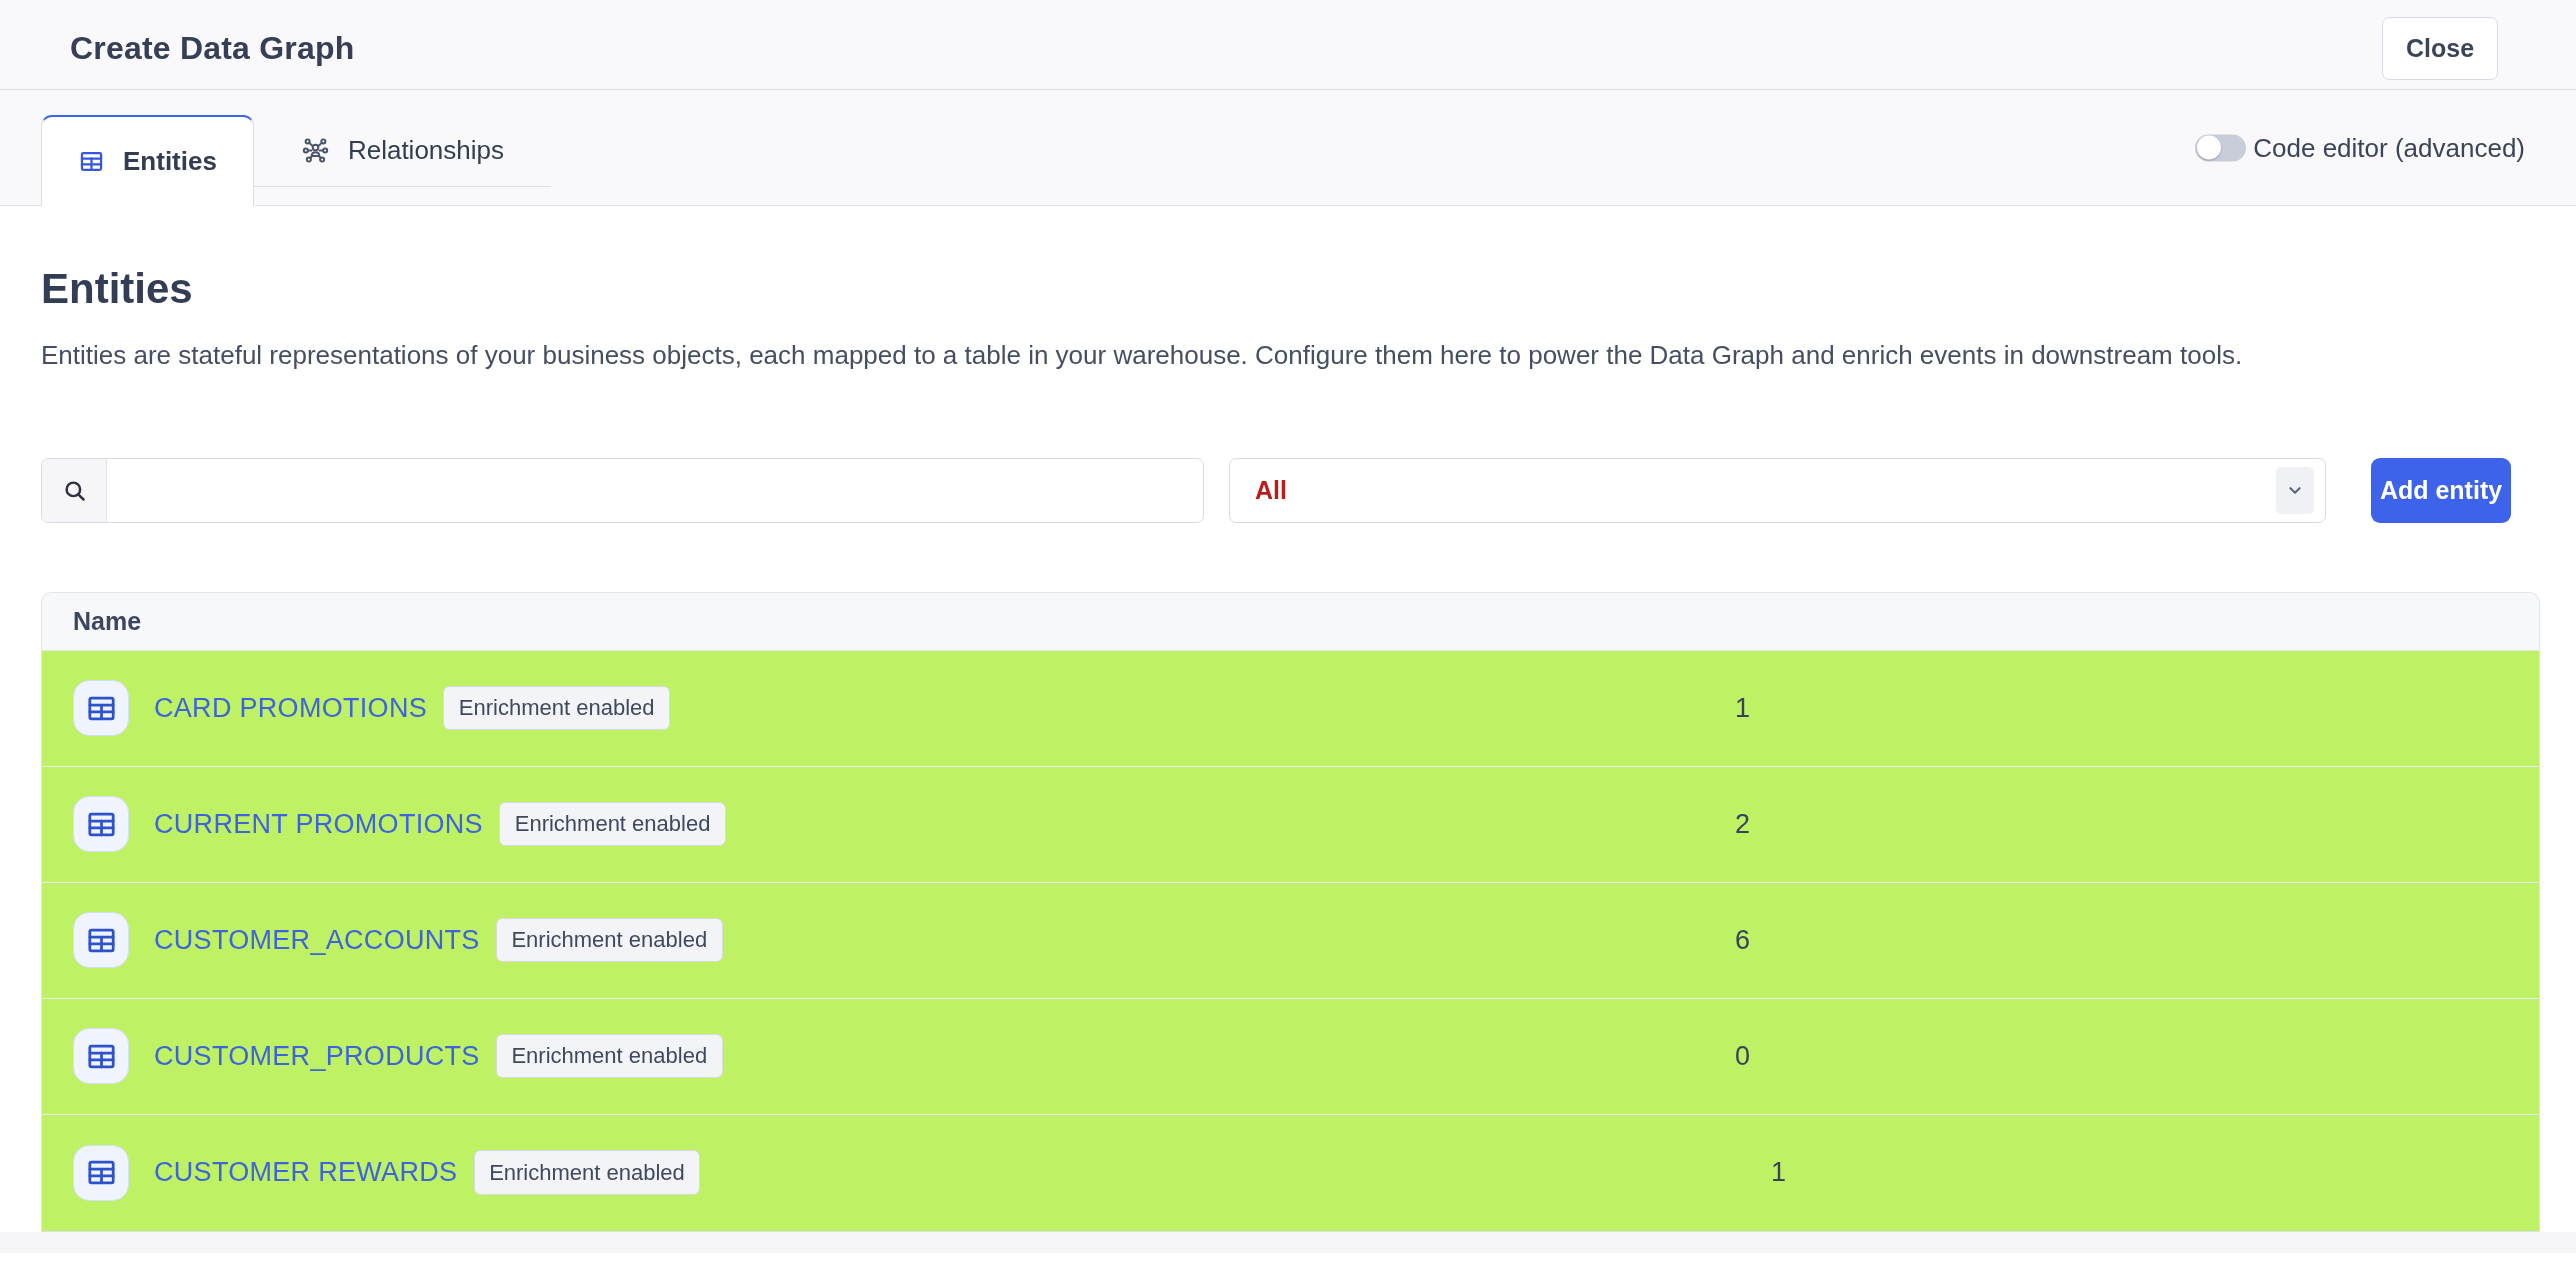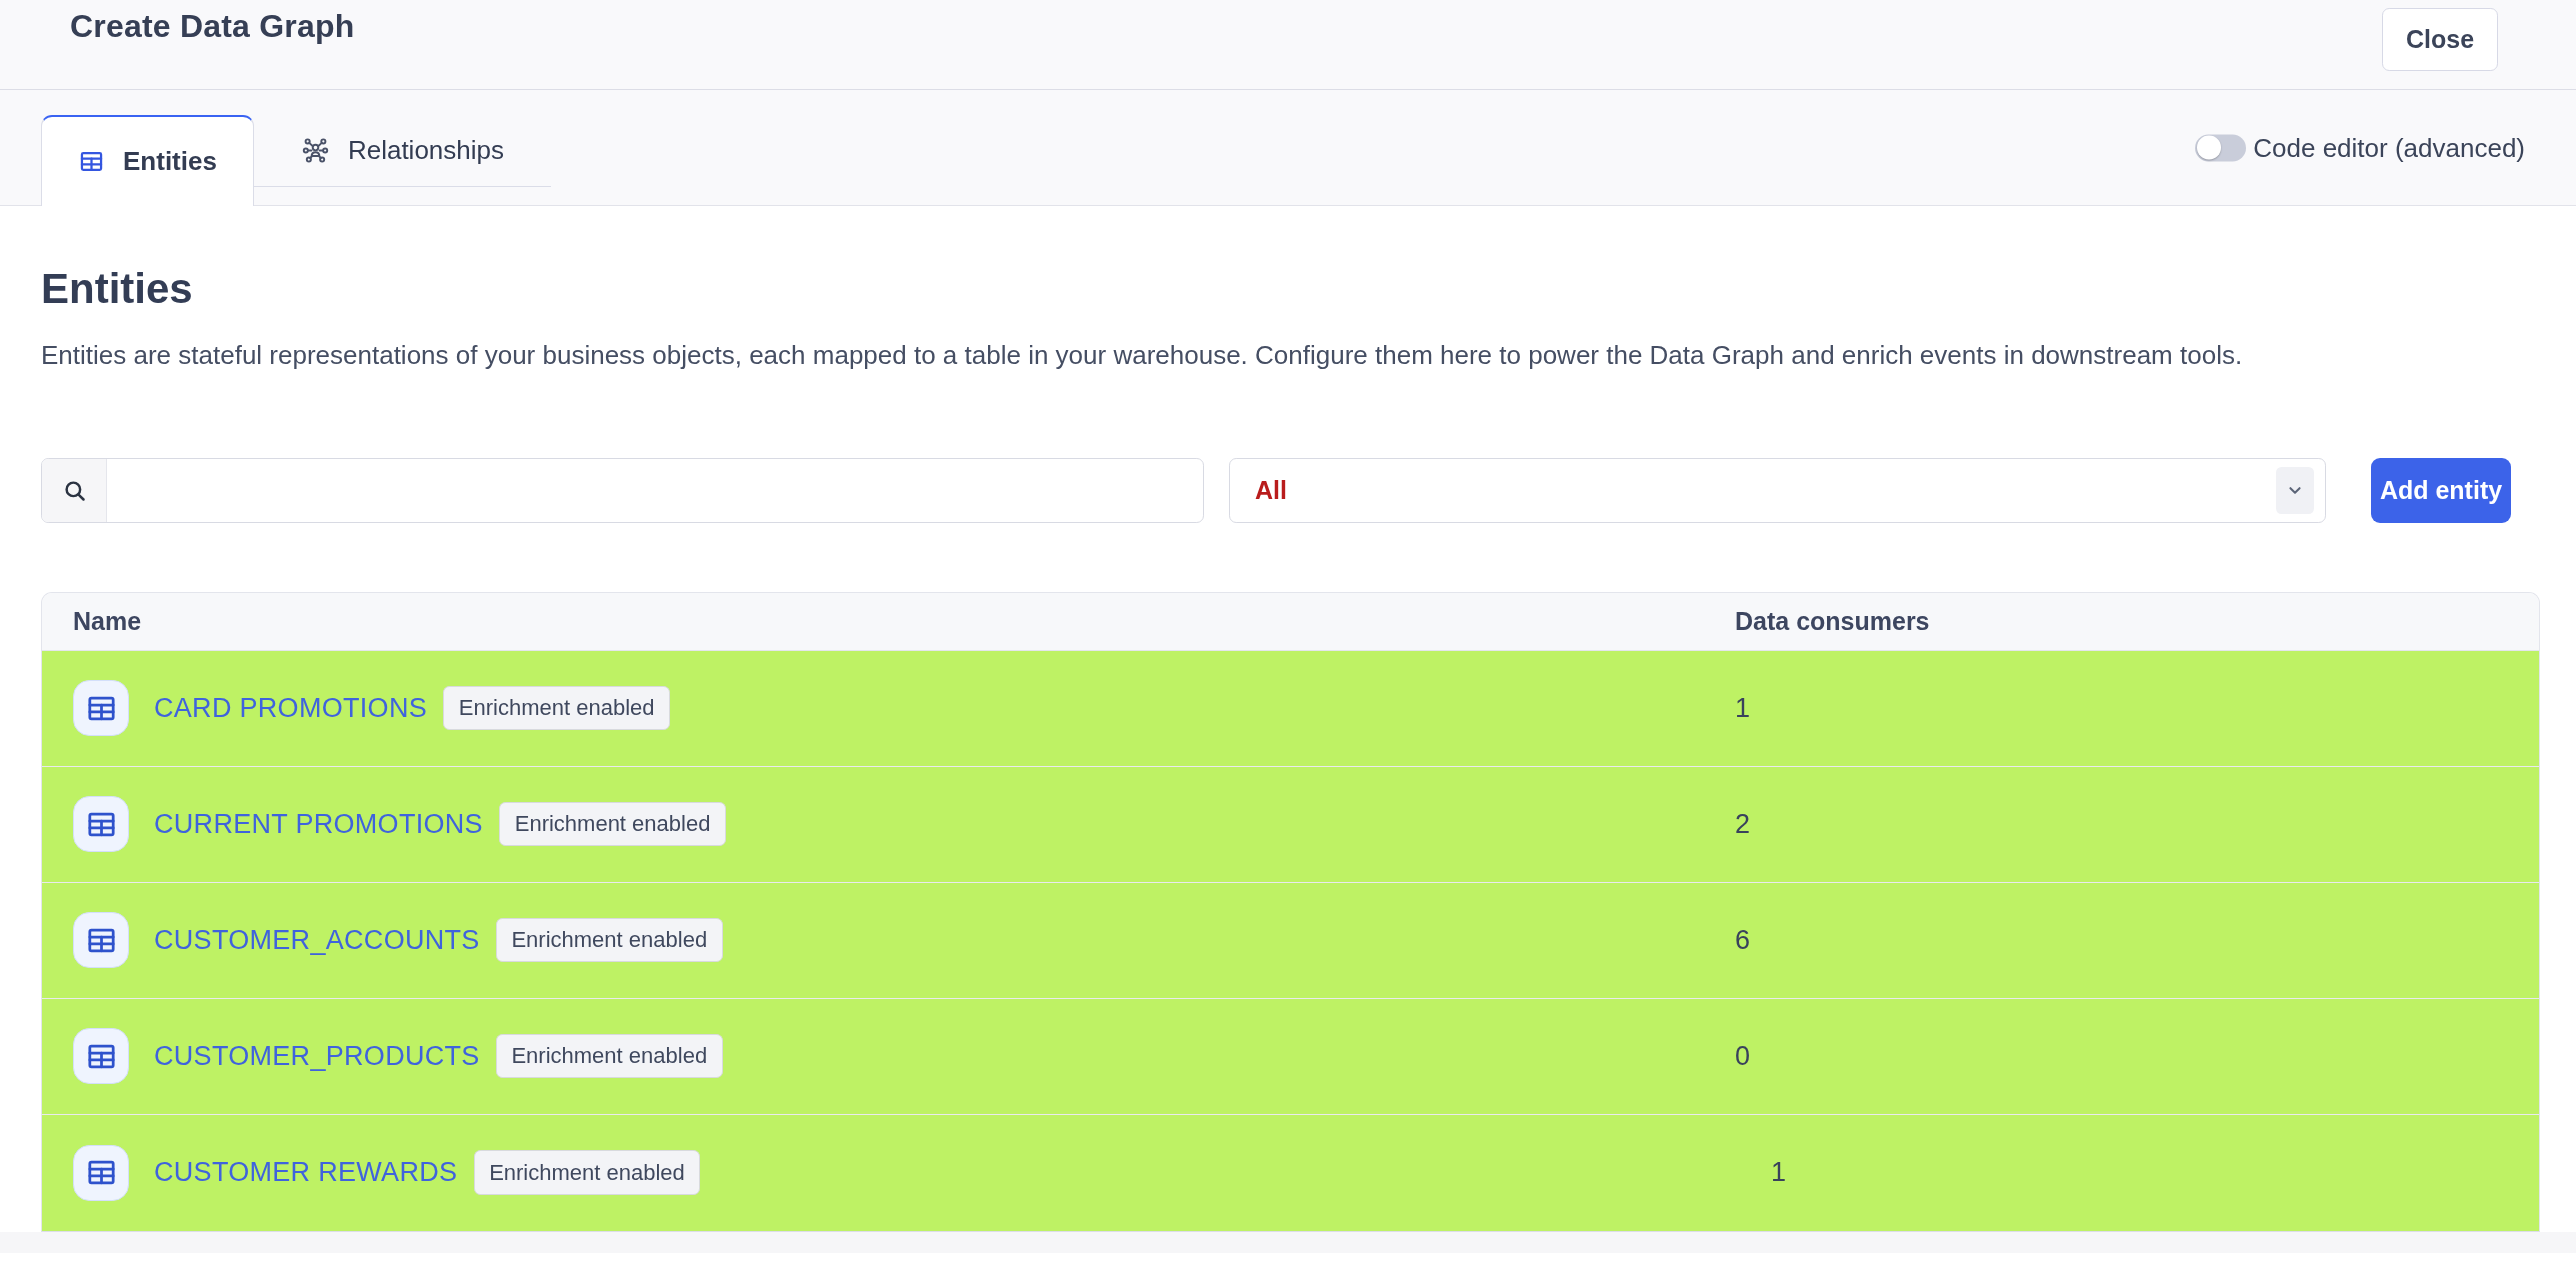--- a/index.html
+++ b/index.html
@@ -7,21 +7,21 @@
   body {
     font-family:"Liberation Sans", sans-serif;
     background:#ffffff;
     color:#3b4459;
   }
   
   .topbar {
     height:90px;
     background:#f9f9fb;
     border-bottom:0.9px solid #dcdde6;
-    display:flex; 
+    display:flex; align-items:center;
     padding:8px 78px 0 70px;
   }
   .topbar h1 {
     font-size:32px; font-weight:700; color:#363f55; letter-spacing:0.2px;
   }
   .close-btn {
     margin-left:auto;
     background:#ffffff;
     border:0.9px solid #d7d9e6;
     border-radius:7.2px;
@@ -272,21 +272,20 @@
           </svg>
         </span>
       </div>
     </div>
     <button class="add-btn">Add entity</button>
   </div>
 
   <div class="table-card">
     <div class="thead">
       <div class="col-name">Name</div>
-      <div class="col-consumers">Data consumers</div>
     </div>
     <div id="table-body">
   <div class="trow">
     <div class="col-name">
       <span class="entity-icon-box">
         <svg width="33" height="33" viewBox="0 0 24 24" fill="none" stroke="#2e52cc" stroke-width="2" stroke-linecap="round">
           <rect x="3.5" y="4.5" width="17" height="15" rx="1.2"></rect>
           <path d="M3.5 9.5 H20.5"></path>
                 <path d="M12 9.5 V19.5"></path>
                 <path d="M3.5 14.5 H20.5"></path>

